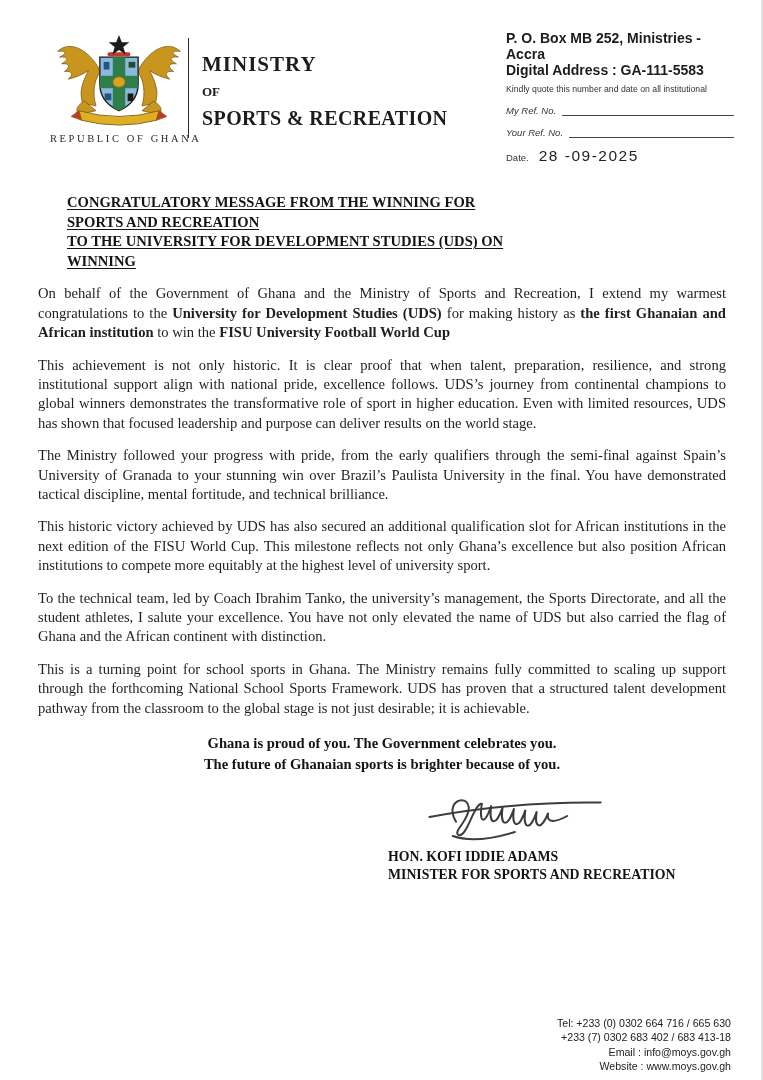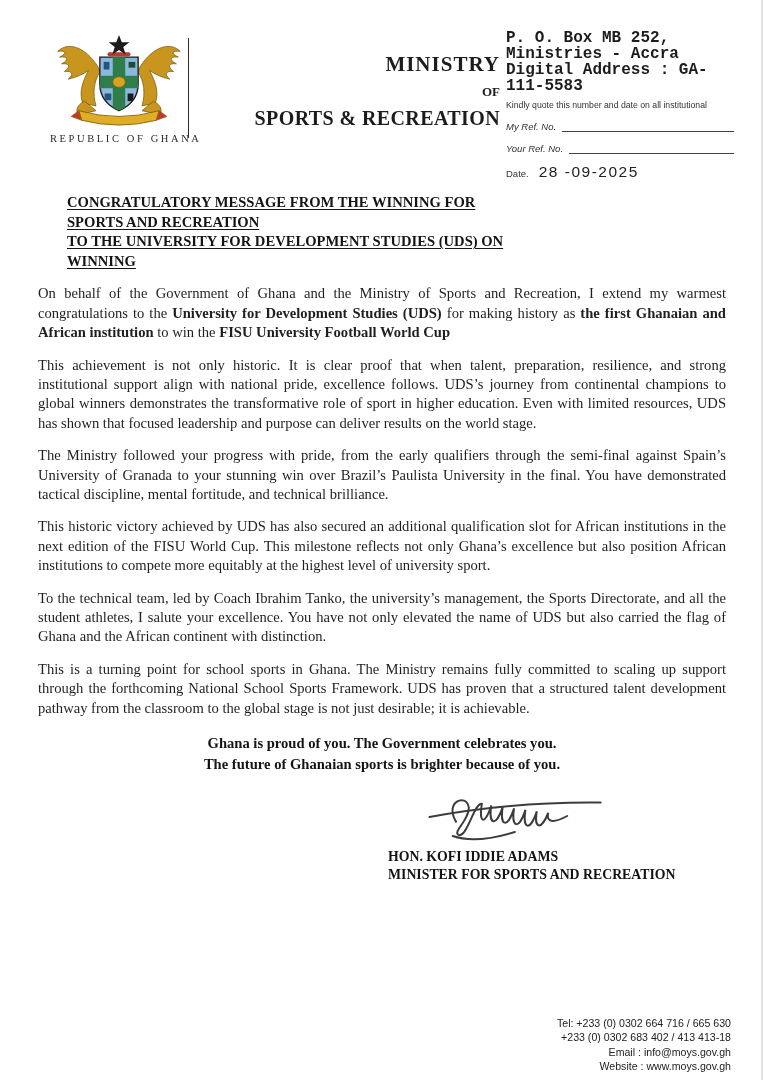--- a/index.html
+++ b/index.html
@@ -13,28 +13,28 @@
   
   .letterhead { position:absolute; top:28px; left:0; width:100%; height:150px; }
   .emblem-wrap { position:absolute; left:50px; top:6px; width:138px; text-align:center; }
   .emblem-wrap svg { display:block; margin:0 auto; }
   .emblem-caption {
     margin-top:3px; font-size:10.5px; letter-spacing:2.6px;
     color:#2b2b2b; font-family:"Liberation Serif", serif; white-space:nowrap;
   }
   .head-divider { position:absolute; left:188px; top:10px; height:100px; width:0; border-left:1.6px solid #2b2b2b; }
   .ministry-block {
-    position:absolute; left:202px; top:24px; width:298px; text-align:right;
+    position:absolute; left:202px; top:24px; width:298px; text-align:left;
     font-weight:bold; color:#1c1c1c;
   }
   .ministry-l1 { font-size:21px; letter-spacing:1px; }
   .ministry-l2 { font-size:13px; margin-top:7px; }
   .ministry-l3 { font-size:20px; margin-top:7px; letter-spacing:0.4px; }
   .addr-block { position:absolute; left:506px; top:2px; width:228px; font-family:"Liberation Sans", sans-serif; color:#1c1c1c; }
-  .addr-bold { font-size:16px; font-weight:bold; line-height:16px;font-family:Liberation Mono, monospace; }
+  .addr-bold { font-size:14px; font-weight:bold; line-height:16px; }
   .addr-note { font-size:8.7px; margin-top:6px; color:#333; }
   .ref-row { display:flex; align-items:flex-end; margin-top:11px; font-size:9.5px; color:#333;font-style:italic; }
   .ref-row .fill-line { flex:1; border-bottom:1.2px solid #444; margin-left:6px; height:11px; }
   .date-row { display:flex; align-items:baseline; margin-top:9px; font-size:9.5px; color:#333; }
   .date-value { font-size:15.5px; letter-spacing:1.5px; color:#222; margin-left:10px; font-family:"Liberation Sans", sans-serif; }
   
   .letter-title { margin:193px 0 0 67px; width:448px; font-weight:bold; font-size:14.6px; line-height:19.6px; color:#141414; }
   .letter-title .t-line { text-decoration:underline; text-underline-offset:2px; }
   .letter-title .t-center { text-align:center; }
   .para {
@@ -156,18 +156,18 @@
     </span>
   </div>
 
   <div class="sign-block">
     <div>HON. KOFI IDDIE ADAMS</div>
     <div>MINISTER FOR SPORTS AND RECREATION</div>
   </div>
 
   <div class="footer">
     <div>Tel: +233 (0) 0302 664 716 / 665 630</div>
-    <div>+233 (0) 0302 683 402 / 413 413-18</div>
+    <div>+233 (7) 0302 683 402 / 683 413-18</div>
     <div>Email : info@moys.gov.gh</div>
     <div>Website : www.moys.gov.gh</div>
   </div>
 
 </div>
 
 </body></html>

